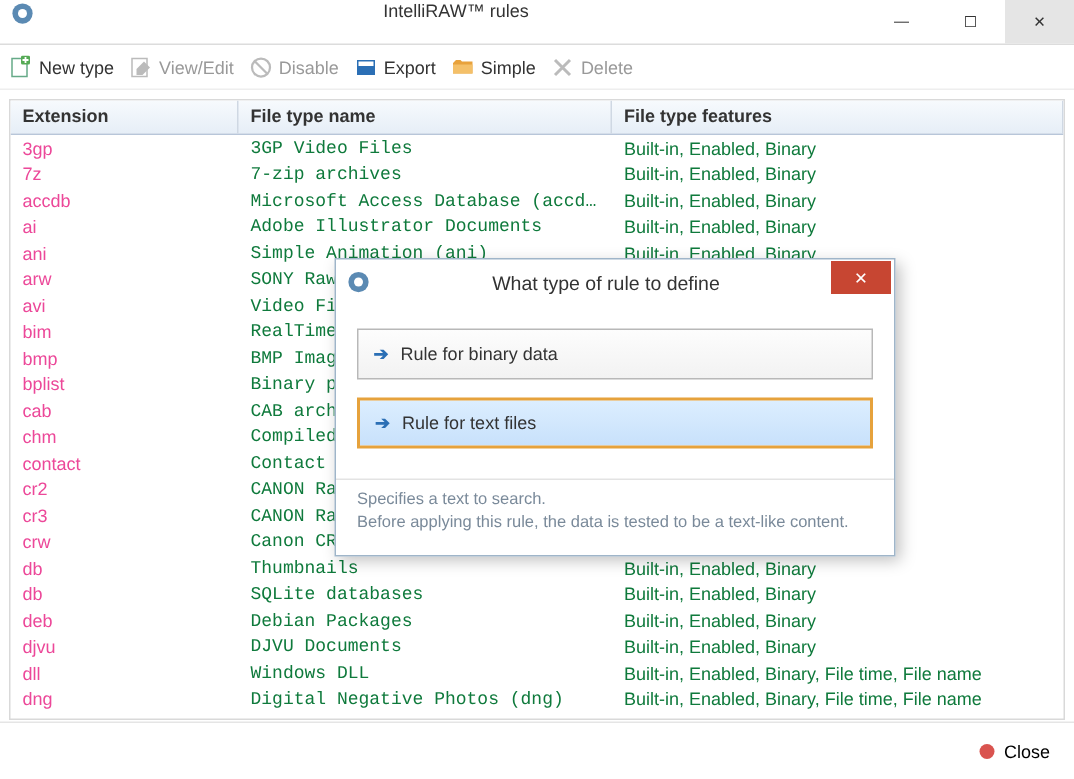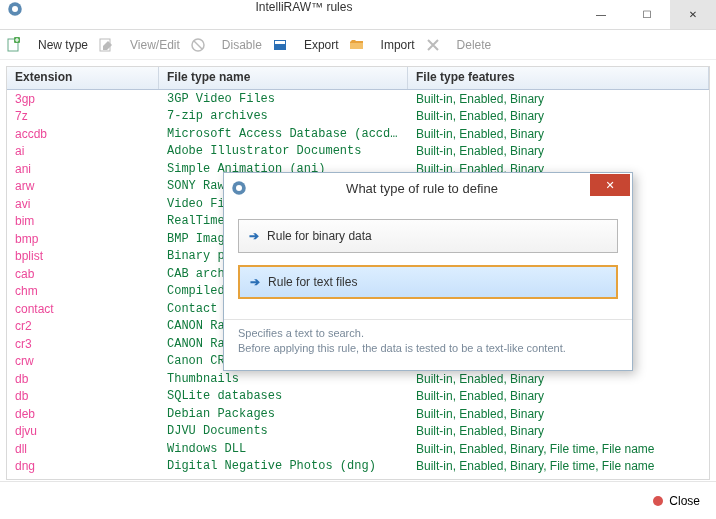--- a/index.html
+++ b/index.html
@@ -8,21 +8,21 @@
   
   .titlebar { height: 30px; background: #fff; border-bottom: 1px solid #dcdcdc; display: flex; padding: 0 0 0 6px; }
   .titlebar .app-icon { width: 18px; height: 18px; margin-right: 6px; }
   .titlebar .title { flex: 1; text-align: center; font-size: 12px; color: #333; }
   .win-controls { display: flex; height: 100%; }
   .win-btn { width: 46px; height: 100%; display: flex; align-items: center; justify-content: center; font-size: 10px; color: #333; }
   .win-btn.close { background: #e5e5e5; }
 
   
   .toolbar { height: 30px; display: flex; align-items: center; padding: 0 6px; gap: 10px; border-bottom: 1px solid #eee; }
-  .tool { display: flex; align-items: center; gap: 16px; font-size: 12px; color: #333; }
+  .tool { display: flex; align-items: center; gap: 4px; font-size: 12px; color: #333; }
   .tool.disabled { color: #999; }
   .tool svg, .tool .ico { width: 16px; height: 16px; }
 
   
   .table-wrap { height: 414px; margin: 6px; border: 1px solid #d9d9d9; position: relative; overflow: hidden; }
   .thead { display: flex; background: linear-gradient(#f7fafd,#e6eef7); border-bottom: 1px solid #b8c6d9; height: 23px; font-size: 12px; color: #333; font-weight: 600; }
   .thead .col { padding: 3px 8px; border-right: 1px solid #cfd8e3; }
   .c1 { width: 152px; } .c2 { width: 249px; } .c3 { flex: 1; }
   .tbody { height: 391px; overflow-y: auto; }
   .row { display: flex; font-size: 12px; height: 17.5px; align-items: center; }
@@ -34,21 +34,21 @@
   .tbody::-webkit-scrollbar-track { background:#f0f0f0; }
   .tbody::-webkit-scrollbar-thumb { background:#c2c2c2; border:1px solid #a8a8a8; }
   .tbody::-webkit-scrollbar-button { background:#f0f0f0; height:17px; border:1px solid #d0d0d0; }
 
   
   .footer { position: absolute; bottom: 0; left: 0; right: 0; height: 38px; border-top: 1px solid #e5e5e5; display: flex; align-items: center; justify-content: flex-end; padding: 0 16px; gap: 6px; background:#fff; }
   .close-dot { width: 10px; height: 10px; background: #d9534f; border-radius: 50%; }
   .footer-close { font-size: 12px; }
 
   
-  .dialog { position: absolute; left: 223px; top: 172px; width: 410px; background: #fff; border: 1px solid #9fb5c9; box-shadow: 3px 3px 10px rgba(0,0,0,0.25); }
+  .dialog { position: absolute; left: 223px; top: 172px; width: 374px; background: #fff; border: 1px solid #9fb5c9; box-shadow: 3px 3px 10px rgba(0,0,0,0.25); }
   .dlg-title { height: 30px; display:flex; align-items:center; padding: 0 0 0 6px; }
   .dlg-title .dlg-icon { width:18px; height:18px; margin-right:6px; }
   .dlg-title .dlg-text { flex:1; text-align:center; font-size:13px; color:#333; }
   .dlg-close { width: 40px; height: 22px; background:#c74632; color:#fff; display:flex; align-items:center; justify-content:center; font-size:11px; margin-right:2px; margin-top:-6px; }
   .dlg-body { padding: 16px 14px 8px 14px; }
   .rule-btn { display:flex; align-items:center; gap:8px; height:34px; padding:0 10px; border:1px solid #b8b8b8; background:linear-gradient(#fdfdfd,#f2f2f2); font-size:12px; color:#333; margin-bottom:12px; }
   .rule-btn.selected { border:2px solid #e6a23c; background:linear-gradient(#dceeff,#c8e1fb); }
   .rule-arrow { color:#2b6fb5; font-weight:bold; }
   .dlg-hint { border-top:1px solid #e3e3e3; padding: 6px 14px 14px 14px; font-size:11px; color:#7a8a9a; line-height:1.35; }
 
@@ -98,21 +98,21 @@
         <rect x="2" y="3" width="12" height="10" fill="#2b6fb5"></rect>
         <rect x="3" y="4" width="10" height="3" fill="#fff"></rect>
       </svg>
     <span>Export</span>
   </div>
   <div class="tool">
     <svg class="ico" viewBox="0 0 16 16">
         <path d="M1 5l2-2h3l1 1h7v8H1z" fill="#e8a23c"></path>
         <rect x="1" y="6" width="13" height="6" fill="#f4c069"></rect>
       </svg>
-    <span>Import</span>
+    <span>Simple</span>
   </div>
   <div class="tool disabled">
     <svg class="ico" viewBox="0 0 16 16">
         <path d="M3 3l10 10M13 3L3 13" stroke="#bbb" stroke-width="2"></path>
       </svg>
     <span>Delete</span>
   </div>
 </div>
 
 <div class="table-wrap">

